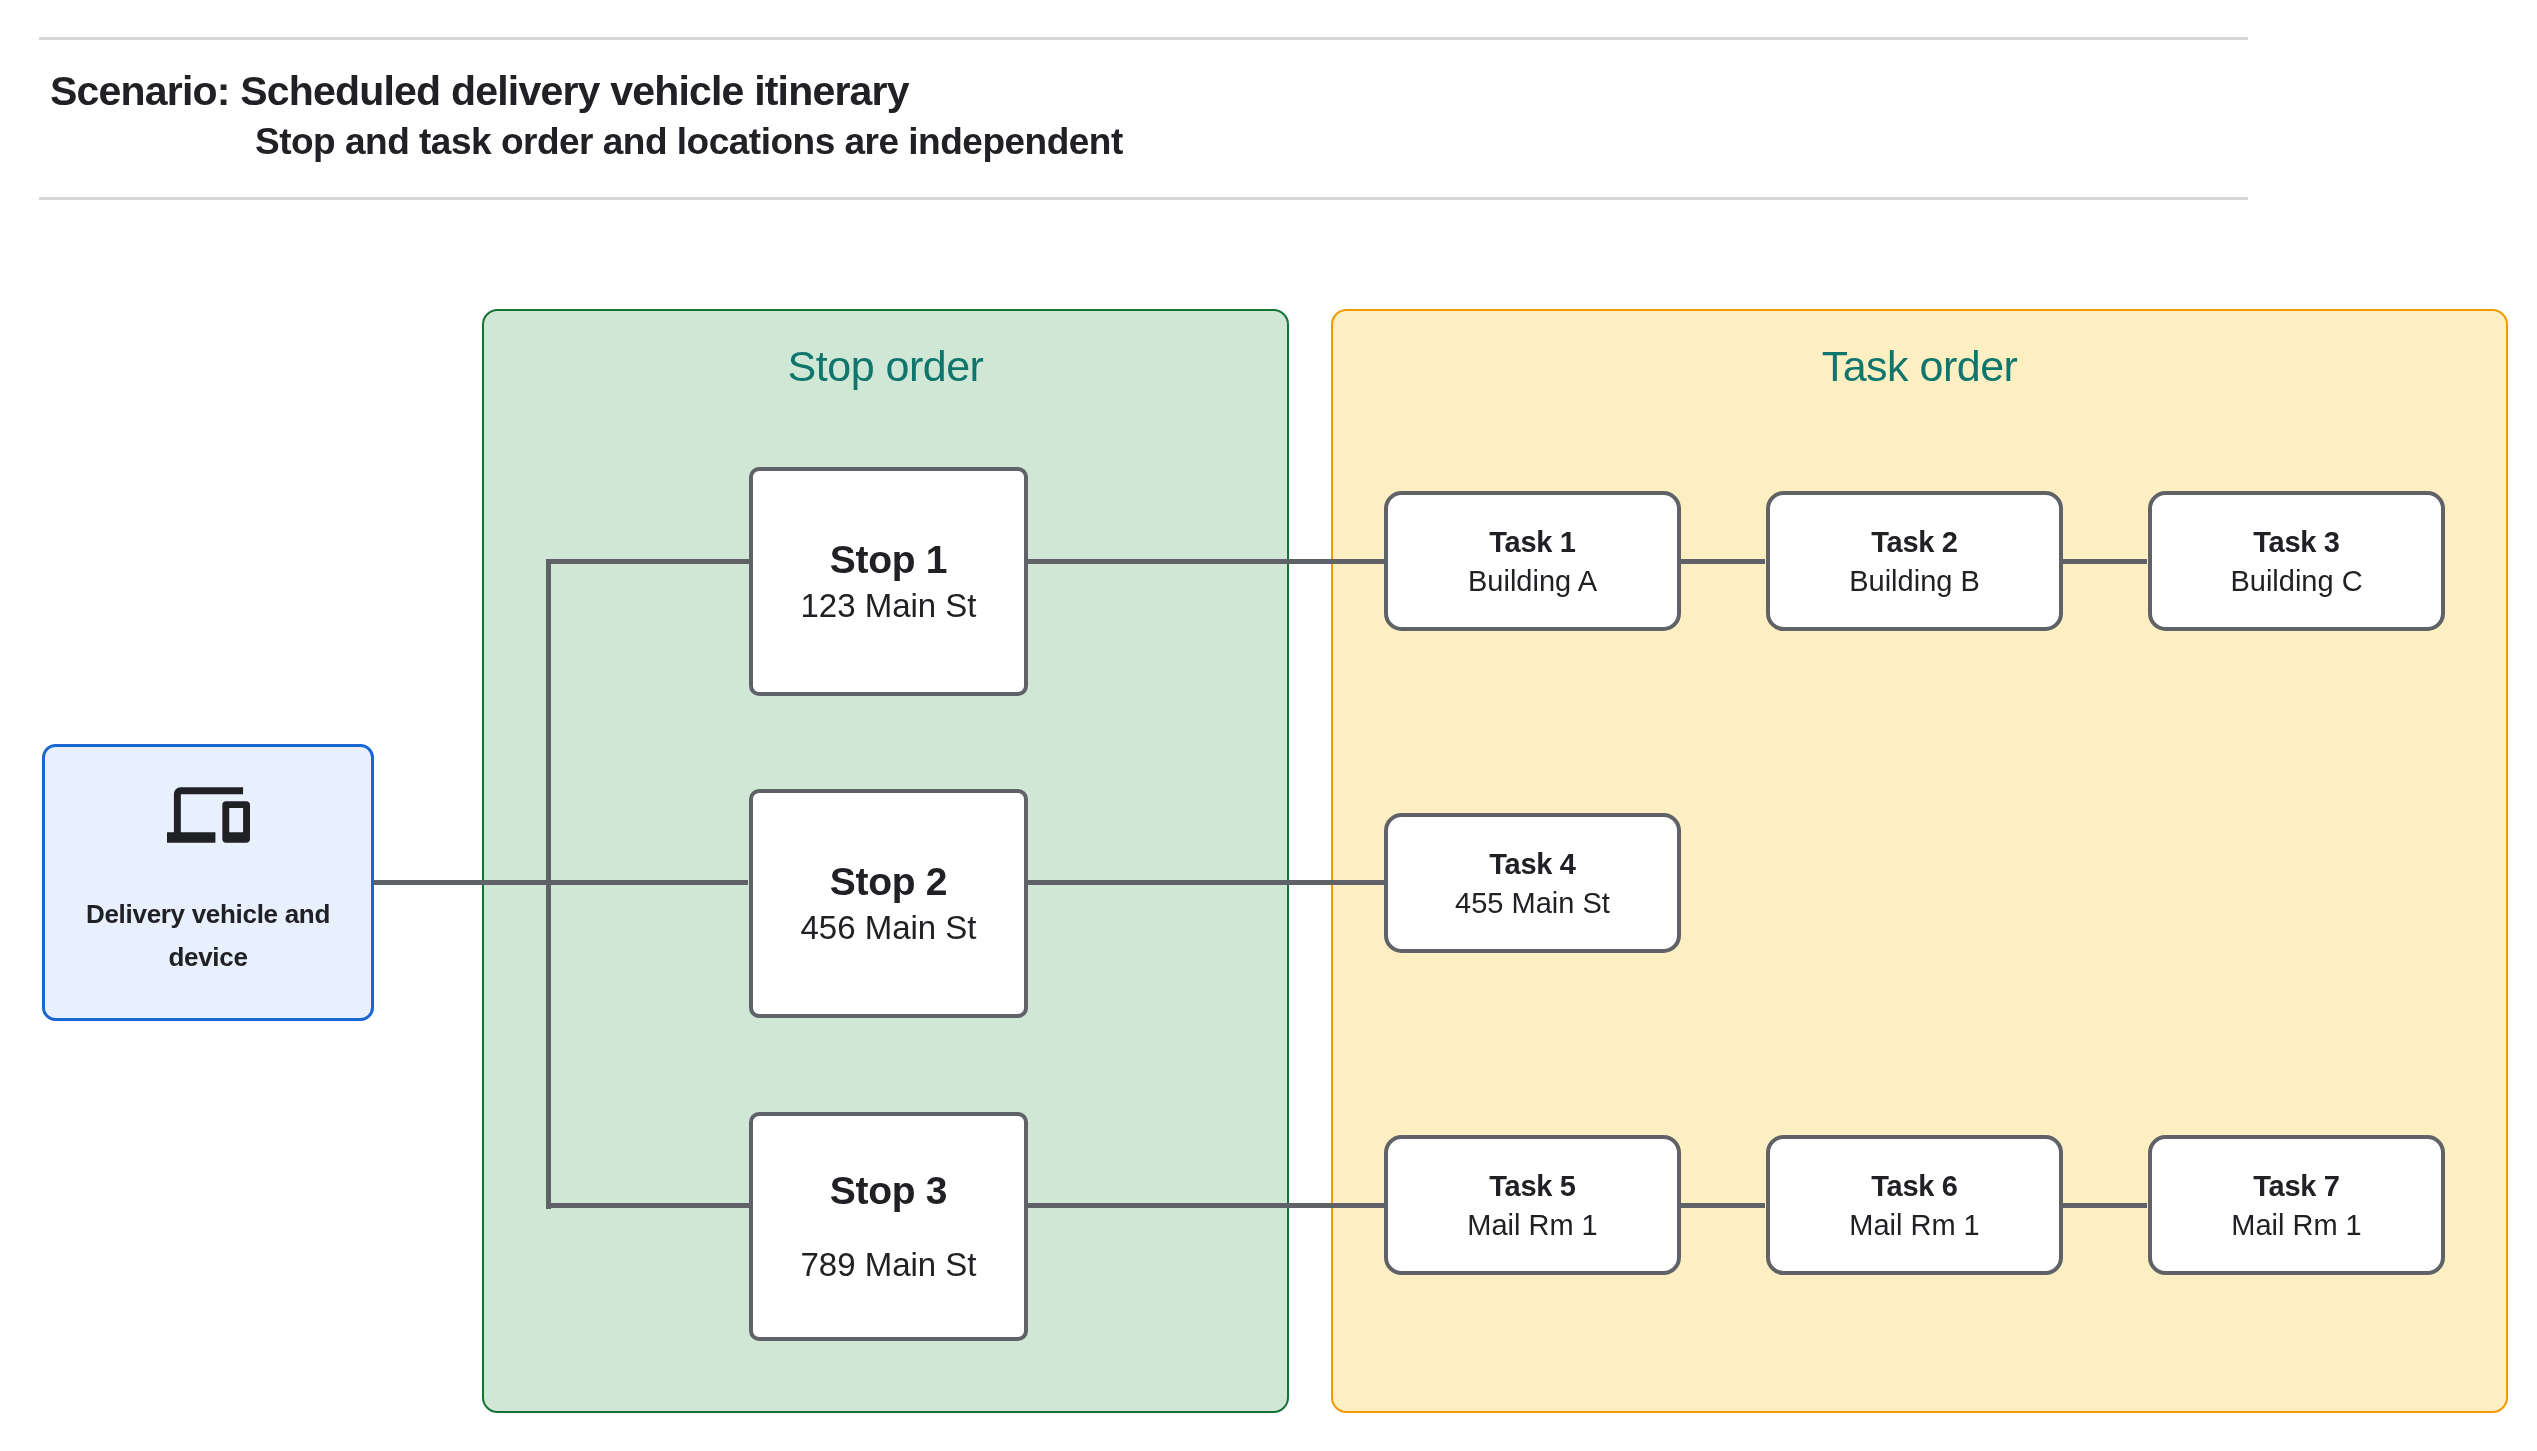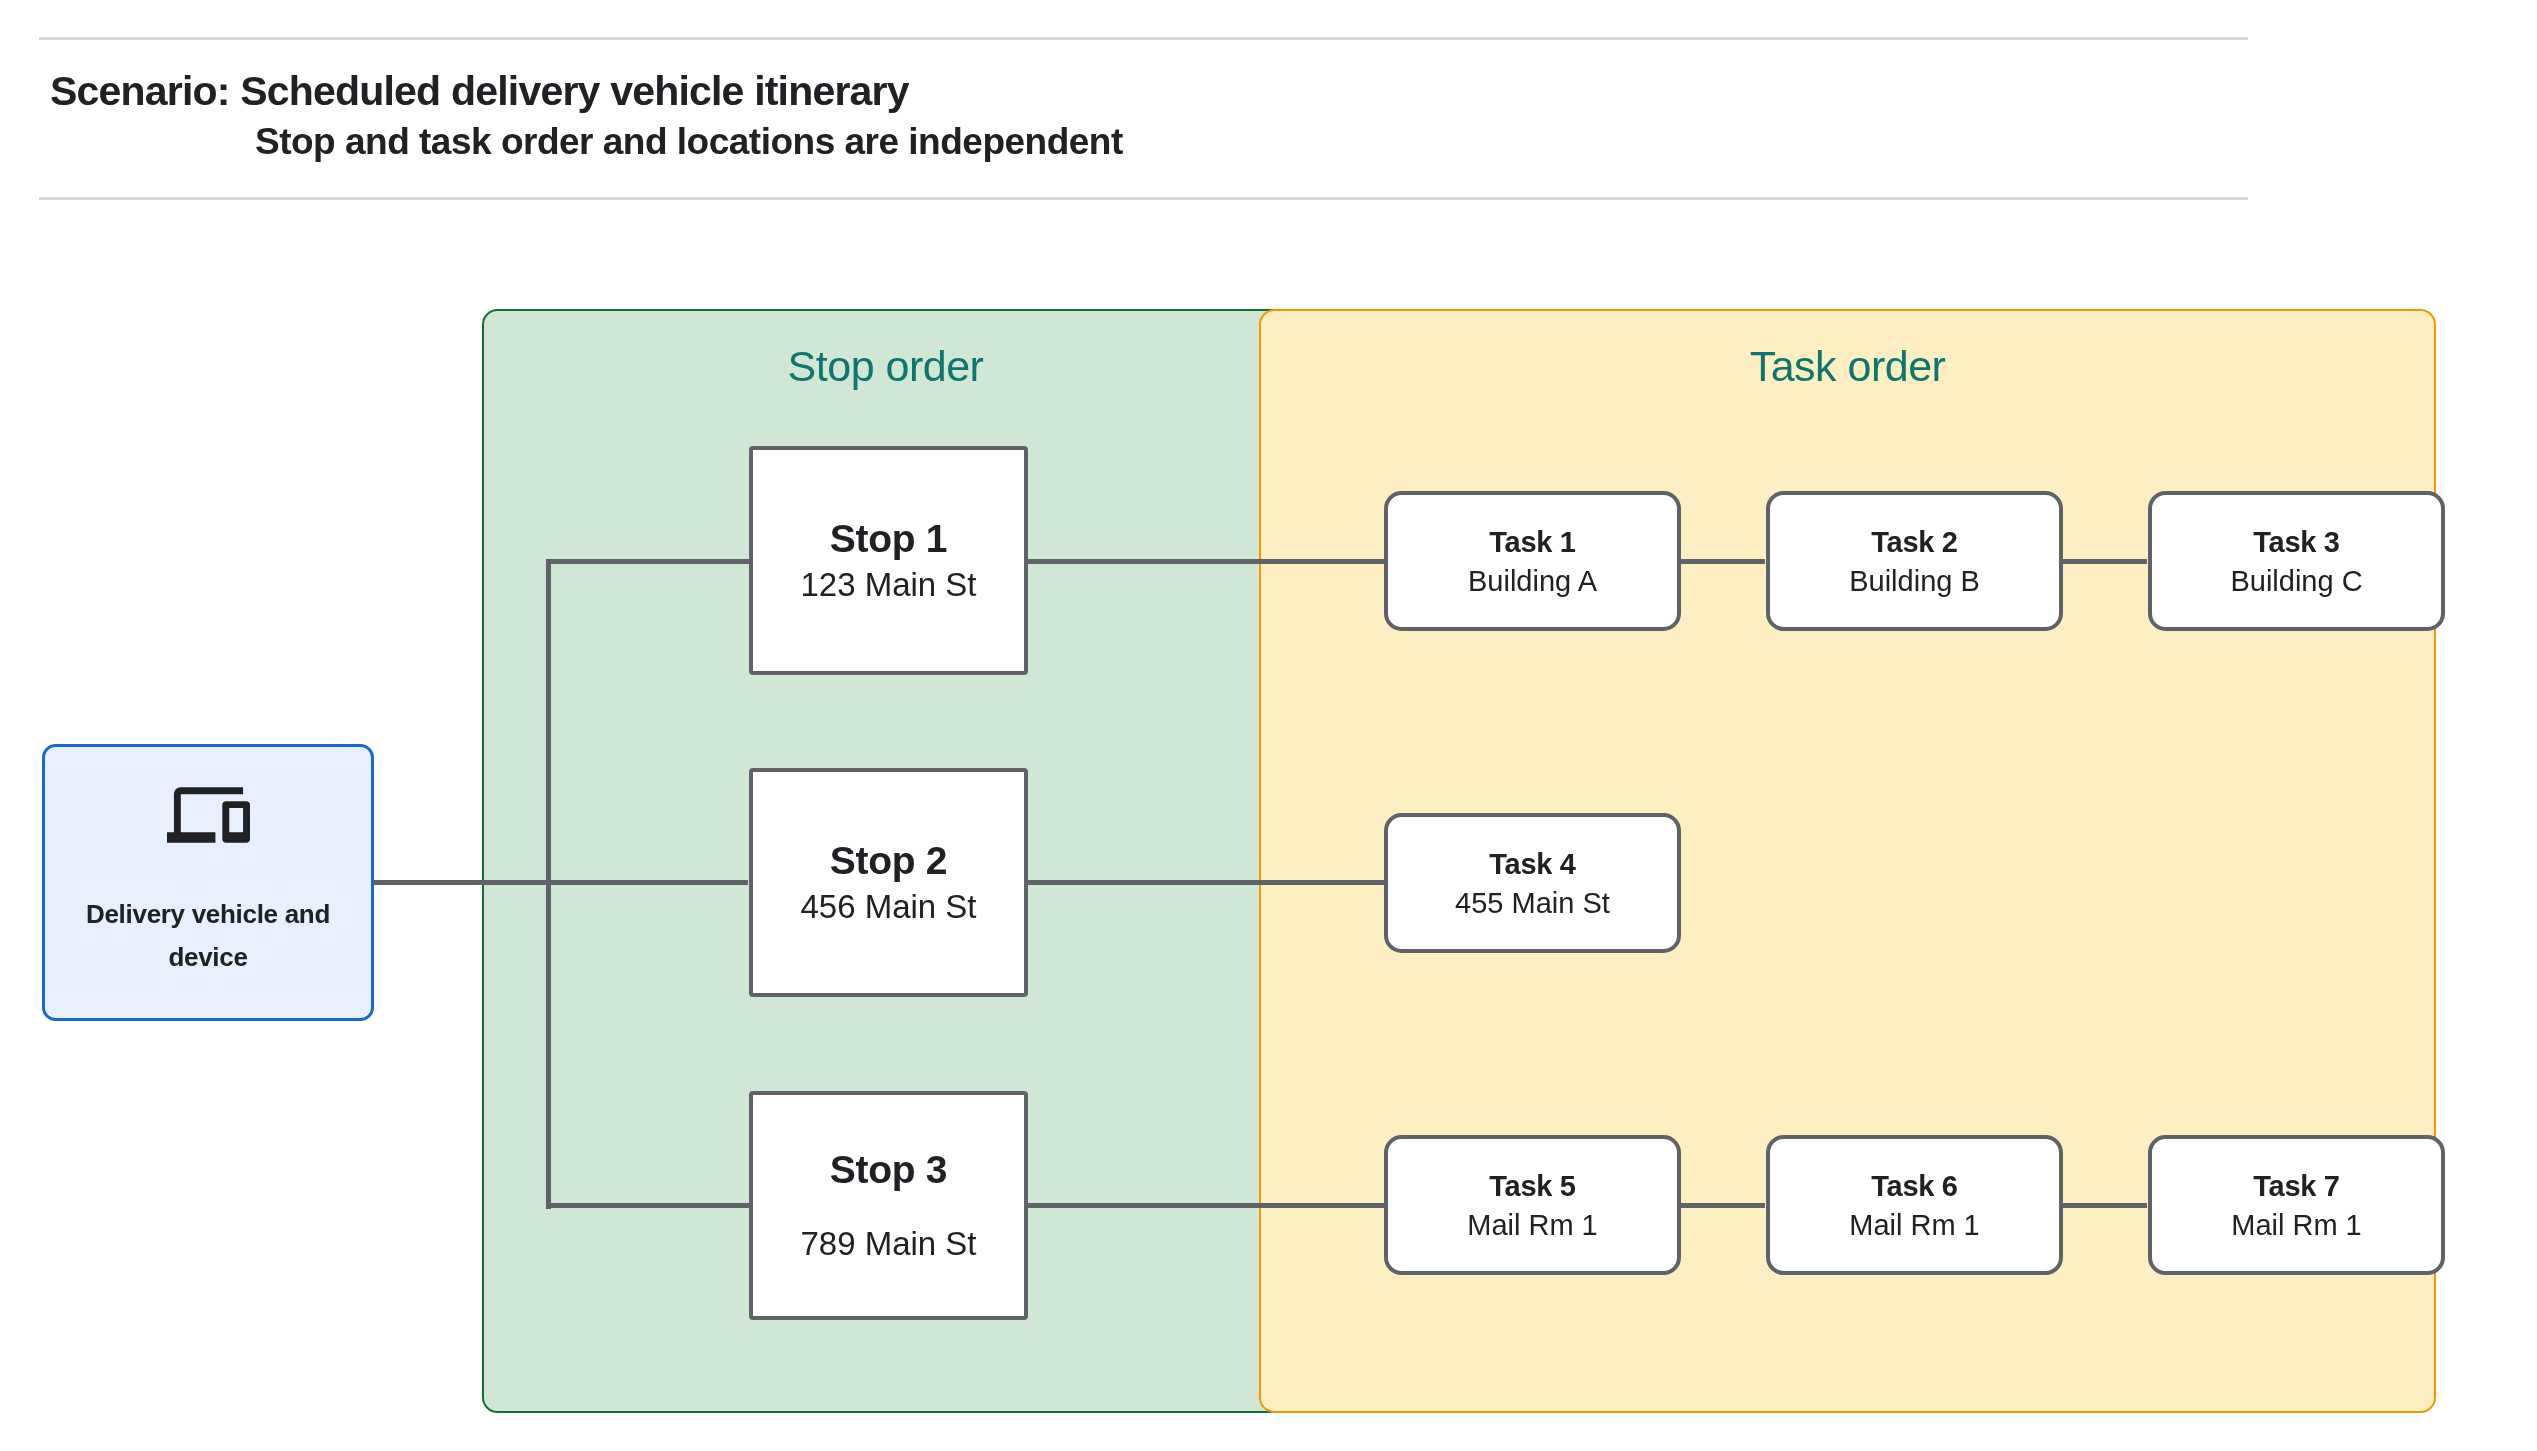--- a/index.html
+++ b/index.html
@@ -21,36 +21,36 @@
     white-space:nowrap;
   }
   .subtitle{
     position:absolute;left:255px;top:119px;
     font-size:37px;font-weight:700;letter-spacing:-0.5px;line-height:45px;
     white-space:nowrap;
   }
   
   .panel{position:absolute;top:309px;height:1104px;border-radius:15.5px;box-sizing:border-box;}
   .panel-stop{left:482px;width:807px;background:#d0e7d6;border:2.9px solid #137333;}
-  .panel-task{left:1259px;width:1177px;background:#feefc3;border:2.9px solid #f29900;}
+  .panel-task{left:1331px;width:1177px;background:#feefc3;border:2.9px solid #f29900;}
   .panel-title{
     margin-top:29px;text-align:center;
     font-size:43px;font-weight:400;letter-spacing:-0.5px;line-height:52px;color:#0f766e;
   }
   
   .conn{position:absolute;background:#5f6368;}
   .conn.h{height:4.8px;}
   .conn.v{width:4.8px;}
   
   .node{
     position:absolute;background:#ffffff;border:4.8px solid #5f6368;box-sizing:border-box;
     display:flex;flex-direction:column;align-items:center;justify-content:center;
     text-align:center;
   }
-  .node-stop{left:749px;width:279px;height:229px;border-radius:4px;}
+  .node-stop{left:749px;width:279px;height:229px;border-radius:10px;margin-top:21px;}
   .node-task{width:297px;height:140px;border-radius:17.5px;}
   .node-label{font-weight:700;letter-spacing:-0.3px;}
   .node-stop .node-label{font-size:39px;line-height:48px;}
   .node-stop .node-sub{font-size:33px;line-height:43px;}
   .node-task .node-label{font-size:29px;line-height:41px;}
   .node-task .node-sub{font-size:29px;line-height:37px;}
   
   .tcol1{left:1384px;} .tcol2{left:1766px;} .tcol3{left:2148px;}
   .trow1{top:491px;} .trow2{top:813px;} .trow3{top:1135px;}
   .srow1{top:446px;} .srow2{top:768px;} .srow3{top:1091px;gap:28px;}

